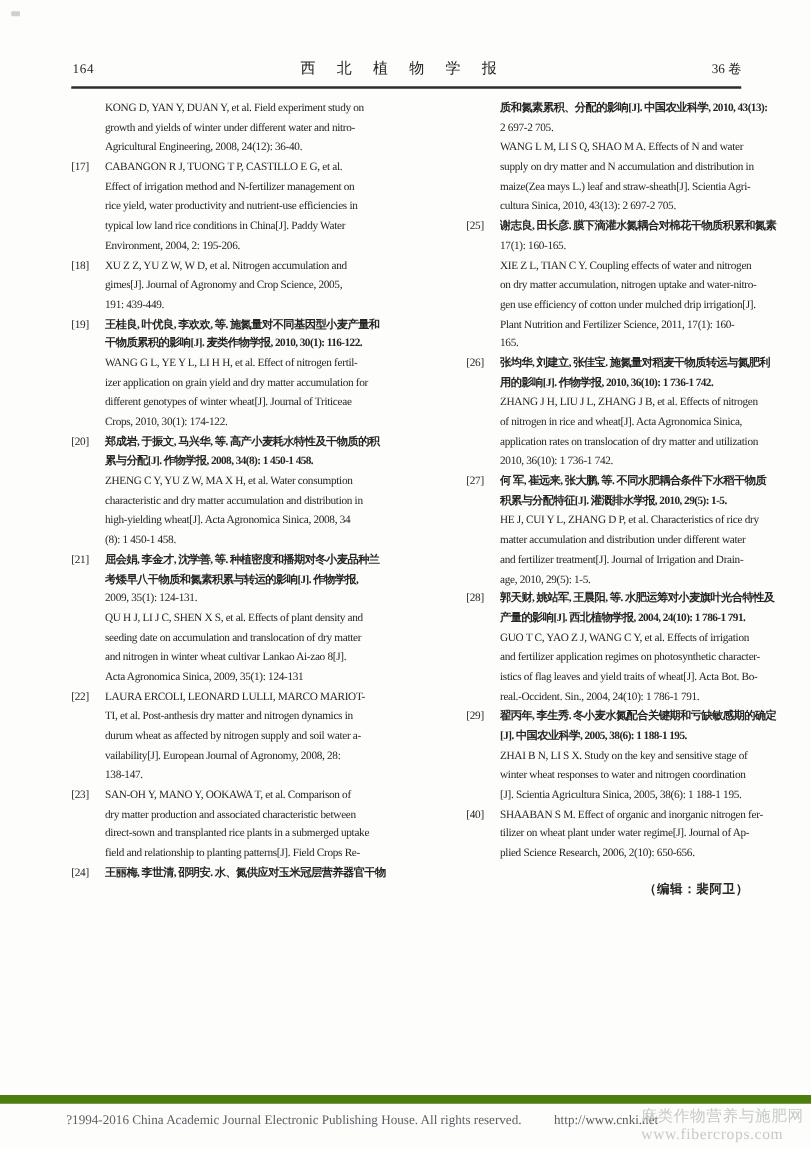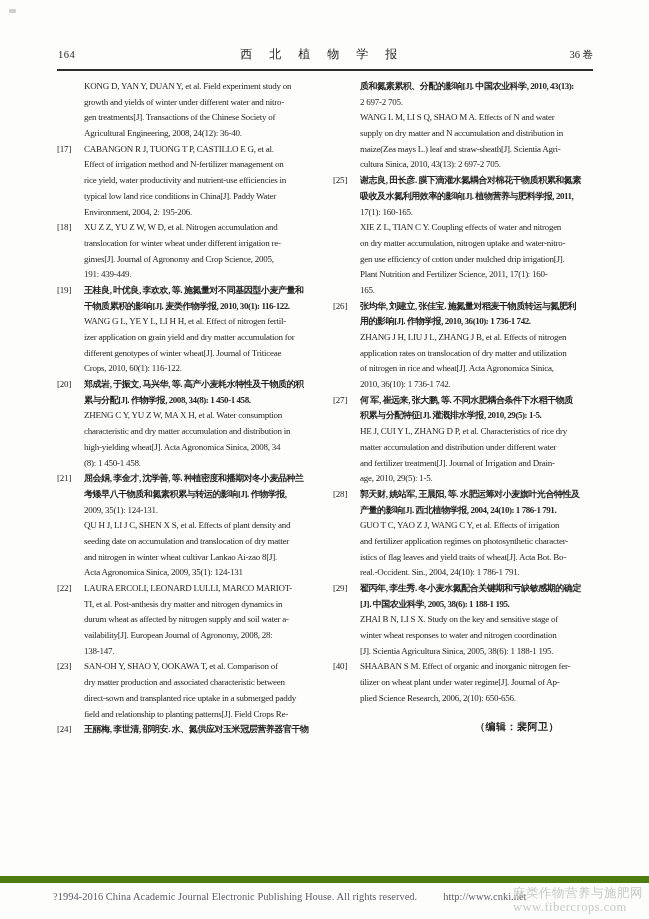--- a/index.html
+++ b/index.html
@@ -12,21 +12,21 @@
     overflow:hidden;
   }
   .noise-mark{position:absolute;top:9px;left:9px;width:7px;height:4px;background:#9a9a9a;opacity:.45;border-radius:1px;}
   
   .header{position:absolute;top:46px;left:58px;right:56px;display:flex;justify-content:space-between;align-items:baseline;}
   .page-number{font-size:10.5px;letter-spacing:.5px;}
   .journal-title{font-size:12px;letter-spacing:7px;font-weight:500;text-align:center;}
   .volume{font-size:10.5px;}
   .header-rule{position:absolute;top:69px;left:57px;right:56px;height:1.6px;background:#2e2e2e;}
   
-  .columns{position:absolute;top:79px;left:57px;display:flex;}
+  .columns{position:absolute;top:79px;left:57px;display:flex;gap:40px;}
   .col{width:268px;}
   .col-left-wrap{margin-right:8px;}
   .ref-entry{display:flex;}
   .ref-num{width:27px;flex-shrink:0;font-size:9px;line-height:15.7px;letter-spacing:-.2px;}
   .ref-text{flex:1;min-width:0;}
   .ref-line{
     height:15.7px;line-height:15.7px;
     font-size:9px;letter-spacing:-.25px;
     white-space:nowrap;overflow:hidden;
     text-align:left;
@@ -65,52 +65,50 @@
   <div class="header-rule"></div>
 
   <div class="columns">
     <div class="col col-left-wrap">
       <div id="col-left">
           <div class="ref-entry">
             <div class="ref-num"></div>
             <div class="ref-text">
               <div class="ref-line">KONG D, YAN Y, DUAN Y, et al. Field experiment study on</div>
               <div class="ref-line">growth and yields of winter under different water and nitro-</div>
-              <div class="ref-line">gen treatments[J]. Transactions of the Chinese Society of</div>
               <div class="ref-line">Agricultural Engineering, 2008, 24(12): 36-40.</div>
             </div>
           </div>
           <div class="ref-entry">
             <div class="ref-num">[17]</div>
             <div class="ref-text">
               <div class="ref-line">CABANGON R J, TUONG T P, CASTILLO E G, et al.</div>
               <div class="ref-line">Effect of irrigation method and N-fertilizer management on</div>
               <div class="ref-line">rice yield, water productivity and nutrient-use efficiencies in</div>
               <div class="ref-line">typical low land rice conditions in China[J]. Paddy Water</div>
               <div class="ref-line">Environment, 2004, 2: 195-206.</div>
             </div>
           </div>
           <div class="ref-entry">
             <div class="ref-num">[18]</div>
             <div class="ref-text">
               <div class="ref-line">XU Z Z, YU Z W, W D, et al. Nitrogen accumulation and</div>
-              <div class="ref-line">translocation for winter wheat under different irrigation re-</div>
               <div class="ref-line">gimes[J]. Journal of Agronomy and Crop Science, 2005,</div>
               <div class="ref-line">191: 439-449.</div>
             </div>
           </div>
           <div class="ref-entry">
             <div class="ref-num">[19]</div>
             <div class="ref-text">
               <div class="ref-line cjk">王桂良, 叶优良, 李欢欢, 等. 施氮量对不同基因型小麦产量和</div>
               <div class="ref-line cjk">干物质累积的影响[J]. 麦类作物学报, 2010, 30(1): 116-122.</div>
               <div class="ref-line">WANG G L, YE Y L, LI H H, et al. Effect of nitrogen fertil-</div>
               <div class="ref-line">izer application on grain yield and dry matter accumulation for</div>
               <div class="ref-line">different genotypes of winter wheat[J]. Journal of Triticeae</div>
-              <div class="ref-line">Crops, 2010, 60(1): 116-122.</div>
+              <div class="ref-line">Crops, 2010, 30(1): 174-122.</div>
             </div>
           </div>
           <div class="ref-entry">
             <div class="ref-num">[20]</div>
             <div class="ref-text">
               <div class="ref-line cjk">郑成岩, 于振文, 马兴华, 等. 高产小麦耗水特性及干物质的积</div>
               <div class="ref-line cjk">累与分配[J]. 作物学报, 2008, 34(8): 1 450-1 458.</div>
               <div class="ref-line">ZHENG C Y, YU Z W, MA X H, et al. Water consumption</div>
               <div class="ref-line">characteristic and dry matter accumulation and distribution in</div>
               <div class="ref-line">high-yielding wheat[J]. Acta Agronomica Sinica, 2008, 34</div>
@@ -135,23 +133,23 @@
               <div class="ref-line">LAURA ERCOLI, LEONARD LULLI, MARCO MARIOT-</div>
               <div class="ref-line">TI, et al. Post-anthesis dry matter and nitrogen dynamics in</div>
               <div class="ref-line">durum wheat as affected by nitrogen supply and soil water a-</div>
               <div class="ref-line">vailability[J]. European Journal of Agronomy, 2008, 28:</div>
               <div class="ref-line">138-147.</div>
             </div>
           </div>
           <div class="ref-entry">
             <div class="ref-num">[23]</div>
             <div class="ref-text">
-              <div class="ref-line">SAN-OH Y, SHAO Y, OOKAWA T, et al. Comparison of</div>
+              <div class="ref-line">SAN-OH Y, MANO Y, OOKAWA T, et al. Comparison of</div>
               <div class="ref-line">dry matter production and associated characteristic between</div>
-              <div class="ref-line">direct-sown and transplanted rice uptake in a submerged paddy</div>
+              <div class="ref-line">direct-sown and transplanted rice plants in a submerged uptake</div>
               <div class="ref-line">field and relationship to planting patterns[J]. Field Crops Re-</div>
             </div>
           </div>
           <div class="ref-entry">
             <div class="ref-num">[24]</div>
             <div class="ref-text">
               <div class="ref-line cjk">王丽梅, 李世清, 邵明安. 水、氮供应对玉米冠层营养器官干物</div>
             </div>
           </div>
         </div>
@@ -166,37 +164,36 @@
               <div class="ref-line">WANG L M, LI S Q, SHAO M A. Effects of N and water</div>
               <div class="ref-line">supply on dry matter and N accumulation and distribution in</div>
               <div class="ref-line">maize(Zea mays L.) leaf and straw-sheath[J]. Scientia Agri-</div>
               <div class="ref-line">cultura Sinica, 2010, 43(13): 2 697-2 705.</div>
             </div>
           </div>
           <div class="ref-entry">
             <div class="ref-num">[25]</div>
             <div class="ref-text">
               <div class="ref-line cjk">谢志良, 田长彦. 膜下滴灌水氮耦合对棉花干物质积累和氮素</div>
-              <div class="ref-line cjk">吸收及水氮利用效率的影响[J]. 植物营养与肥料学报, 2011,</div>
               <div class="ref-line">17(1): 160-165.</div>
               <div class="ref-line">XIE Z L, TIAN C Y. Coupling effects of water and nitrogen</div>
               <div class="ref-line">on dry matter accumulation, nitrogen uptake and water-nitro-</div>
               <div class="ref-line">gen use efficiency of cotton under mulched drip irrigation[J].</div>
               <div class="ref-line">Plant Nutrition and Fertilizer Science, 2011, 17(1): 160-</div>
               <div class="ref-line">165.</div>
             </div>
           </div>
           <div class="ref-entry">
             <div class="ref-num">[26]</div>
             <div class="ref-text">
               <div class="ref-line cjk">张均华, 刘建立, 张佳宝. 施氮量对稻麦干物质转运与氮肥利</div>
               <div class="ref-line cjk">用的影响[J]. 作物学报, 2010, 36(10): 1 736-1 742.</div>
               <div class="ref-line">ZHANG J H, LIU J L, ZHANG J B, et al. Effects of nitrogen</div>
+              <div class="ref-line">of nitrogen in rice and wheat[J]. Acta Agronomica Sinica,</div>
               <div class="ref-line">application rates on translocation of dry matter and utilization</div>
-              <div class="ref-line">of nitrogen in rice and wheat[J]. Acta Agronomica Sinica,</div>
               <div class="ref-line">2010, 36(10): 1 736-1 742.</div>
             </div>
           </div>
           <div class="ref-entry">
             <div class="ref-num">[27]</div>
             <div class="ref-text">
               <div class="ref-line cjk">何 军, 崔远来, 张大鹏, 等. 不同水肥耦合条件下水稻干物质</div>
               <div class="ref-line cjk">积累与分配特征[J]. 灌溉排水学报, 2010, 29(5): 1-5.</div>
               <div class="ref-line">HE J, CUI Y L, ZHANG D P, et al. Characteristics of rice dry</div>
               <div class="ref-line">matter accumulation and distribution under different water</div>

